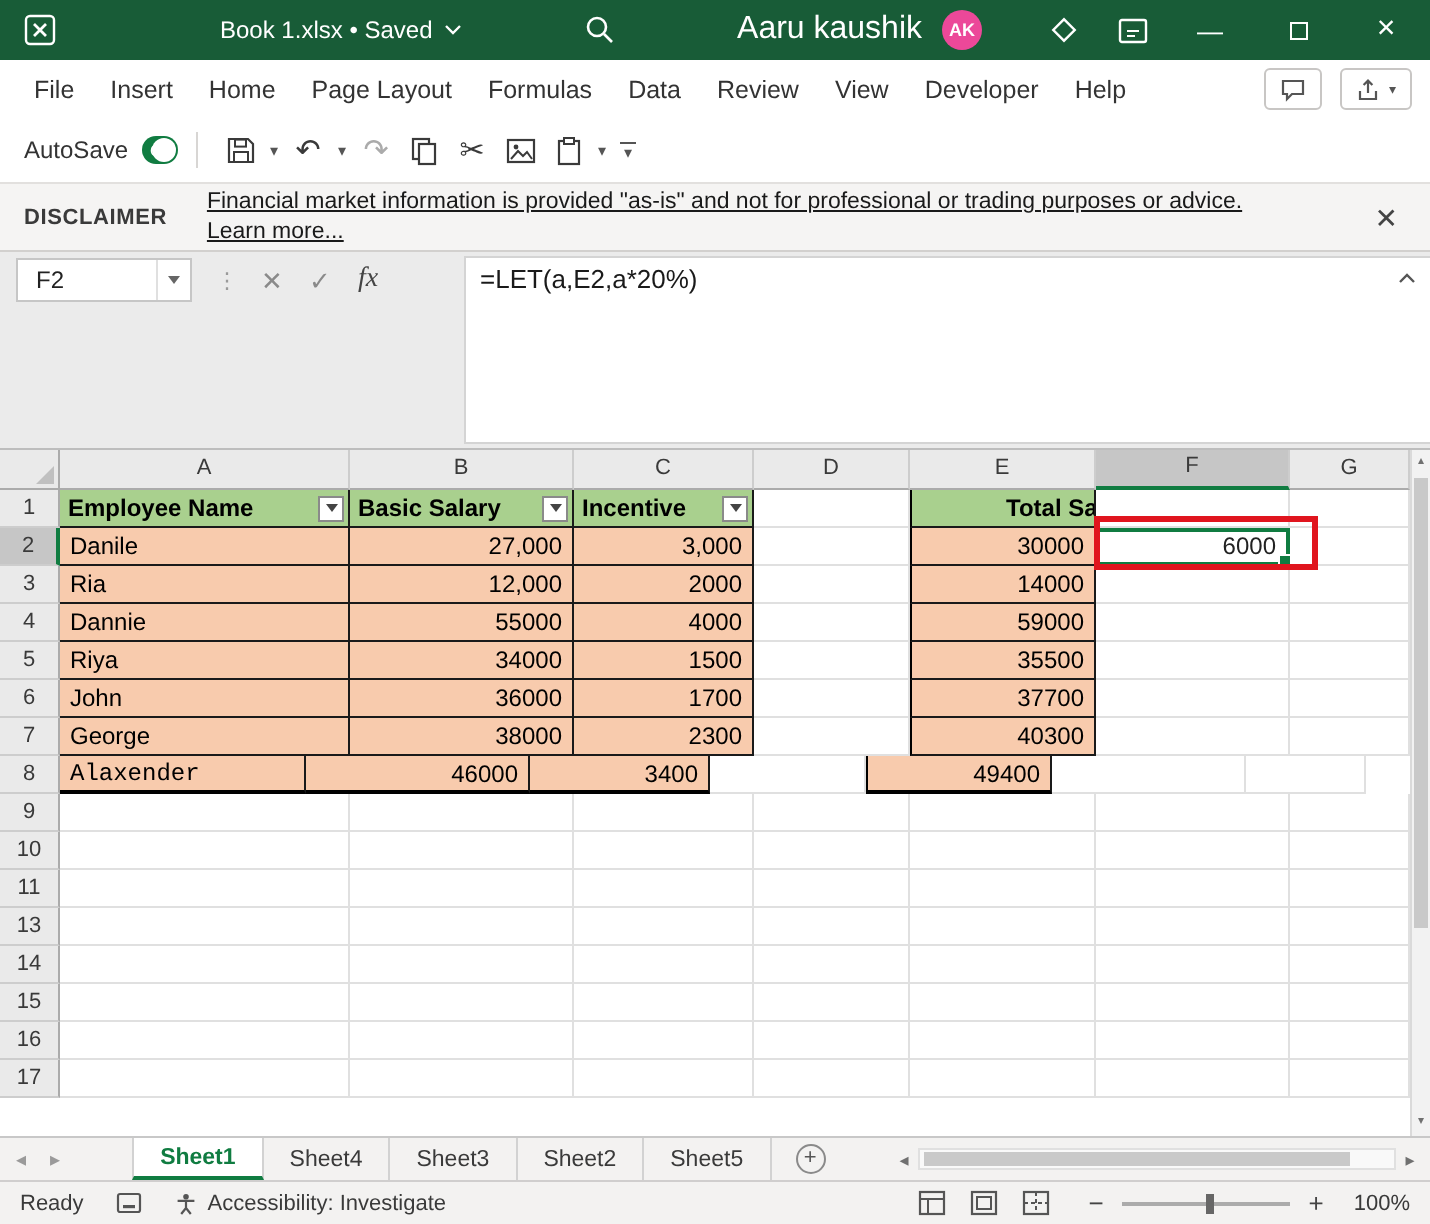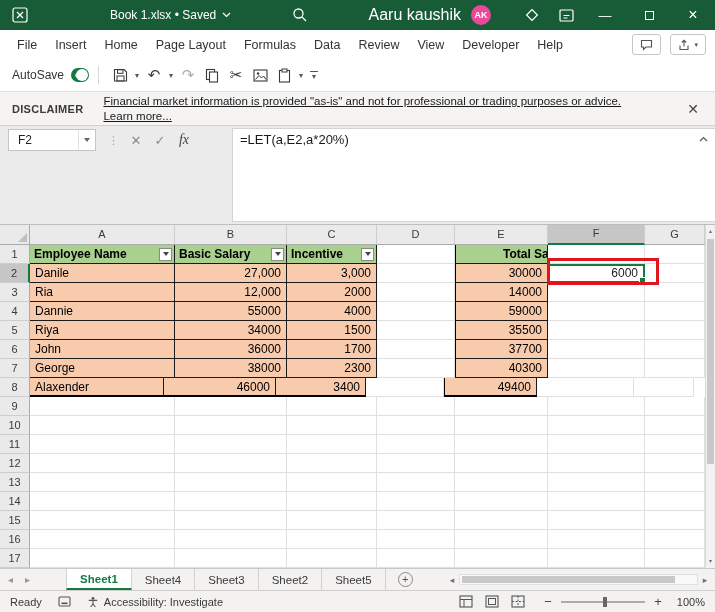--- a/index.html
+++ b/index.html
@@ -337,21 +337,21 @@
         <div class="cell dcell al" style="width: 145px;">George</div>
         <div class="cell dcell ar" style="width: 112px;">38000</div>
         <div class="cell dcell ar" style="width: 90px;">2300</div>
         <div class="cell" style="width: 78px;"></div>
         <div class="cell dcell ar bl" style="width: 93px;">40300</div>
         <div class="cell" style="width: 97px;"></div>
         <div class="cell" style="width: 60px;"></div>
       </div>
       <div class="grow">
         <div class="rowh">8</div>
-        <div class="cell dcell al bb2" style="width: 134px;">Alaxender</div>
+        <div class="cell dcell al bb2" style="width: 123px; font-family: Liberation Mono, monospace;">Alaxender</div>
         <div class="cell dcell ar bb2" style="width: 112px;">46000</div>
         <div class="cell dcell ar bb2" style="width: 90px;">3400</div>
         <div class="cell" style="width: 78px;"></div>
         <div class="cell dcell ar bb2 bl" style="width: 93px;">49400</div>
         <div class="cell" style="width: 97px;"></div>
         <div class="cell" style="width: 60px;"></div>
       </div>
       <div class="grow">
         <div class="rowh">9</div>
         <div class="cell" style="width: 145px;"></div>
@@ -367,30 +367,20 @@
         <div class="cell" style="width: 145px;"></div>
         <div class="cell" style="width: 112px;"></div>
         <div class="cell" style="width: 90px;"></div>
         <div class="cell" style="width: 78px;"></div>
         <div class="cell" style="width: 93px;"></div>
         <div class="cell" style="width: 97px;"></div>
         <div class="cell" style="width: 60px;"></div>
       </div>
       <div class="grow">
         <div class="rowh">11</div>
-        <div class="cell" style="width: 145px;"></div>
-        <div class="cell" style="width: 112px;"></div>
-        <div class="cell" style="width: 90px;"></div>
-        <div class="cell" style="width: 78px;"></div>
-        <div class="cell" style="width: 93px;"></div>
-        <div class="cell" style="width: 97px;"></div>
-        <div class="cell" style="width: 60px;"></div>
-      </div>
-      <div class="grow">
-        <div class="rowh">12</div>
         <div class="cell" style="width: 145px;"></div>
         <div class="cell" style="width: 112px;"></div>
         <div class="cell" style="width: 90px;"></div>
         <div class="cell" style="width: 78px;"></div>
         <div class="cell" style="width: 93px;"></div>
         <div class="cell" style="width: 97px;"></div>
         <div class="cell" style="width: 60px;"></div>
       </div>
       <div class="grow">
         <div class="rowh">13</div>

